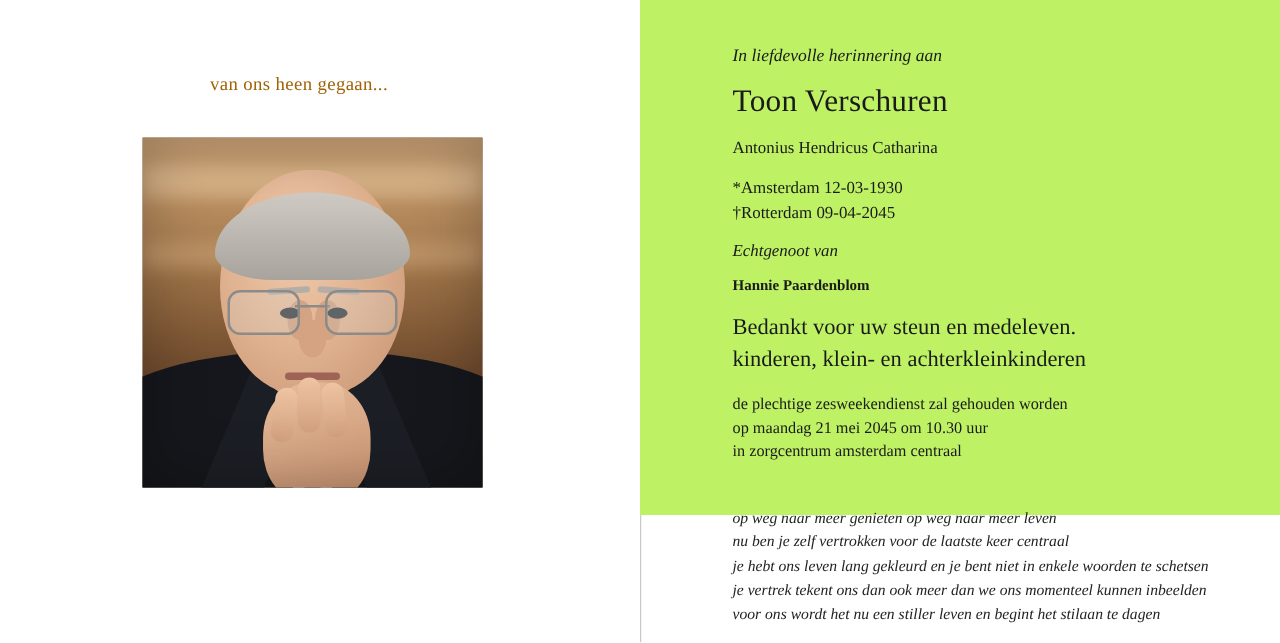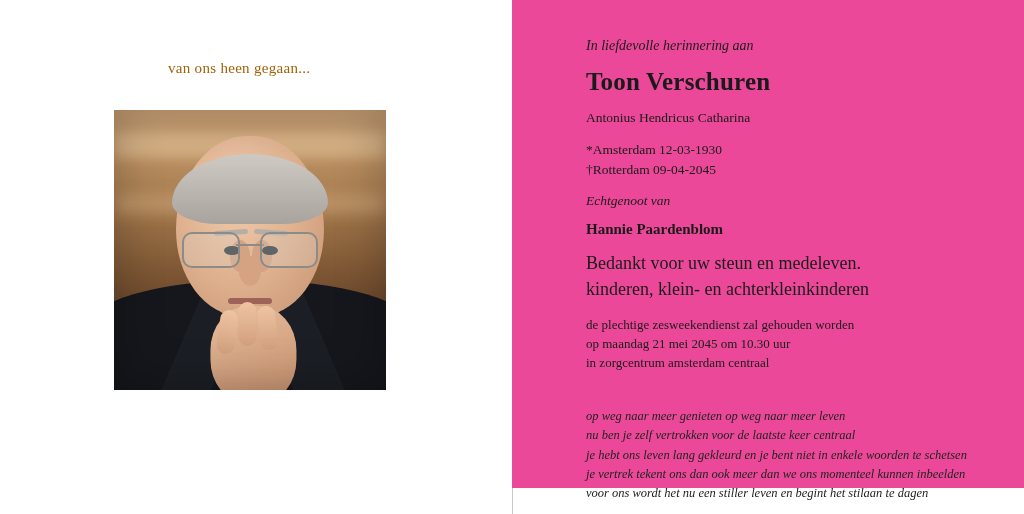--- a/index.html
+++ b/index.html
@@ -23,22 +23,22 @@
   }
   .page-left {
     position: relative;
     width: 512px;
     height: 514px;
     background: #ffffff;
   }
   .page-right {
     position: relative;
     width: 512px;
-    height: 488px;
-    background: #ec4899;
+    height: 412px;
+    background: #bef264;
   }
   .fold-line {
     position: absolute;
     left: 512px;
     top: 0;
     width: 1px;
     height: 514px;
     background: #c9c9c9;
   }
   .left-caption {
@@ -263,40 +263,40 @@
   }
   .in-memory {
     margin-top: 38px;
     font-style: italic;
     font-size: 14px;
     color: #1a1a1a;
   }
   .name {
     margin-top: 14px;
     font-size: 25px;
-    font-weight: bold;
+    font-weight: normal;
     letter-spacing: 0.2px;
   }
   .fullname {
     margin-top: 14px;
     font-size: 13.5px;
   }
   .dates {
     margin-top: 14px;
     font-size: 13.5px;
     line-height: 1.45;
   }
   .spouse-label {
     margin-top: 14px;
     font-style: italic;
     font-size: 13.5px;
   }
   .spouse-name {
     margin-top: 12px;
-    font-size: 15px;
+    font-size: 12px;
     font-weight: bold;
   }
   .thanks {
     margin-top: 12px;
     font-size: 18px;
     line-height: 1.45;
   }
   .service {
     margin-top: 14px;
     font-size: 13px;

